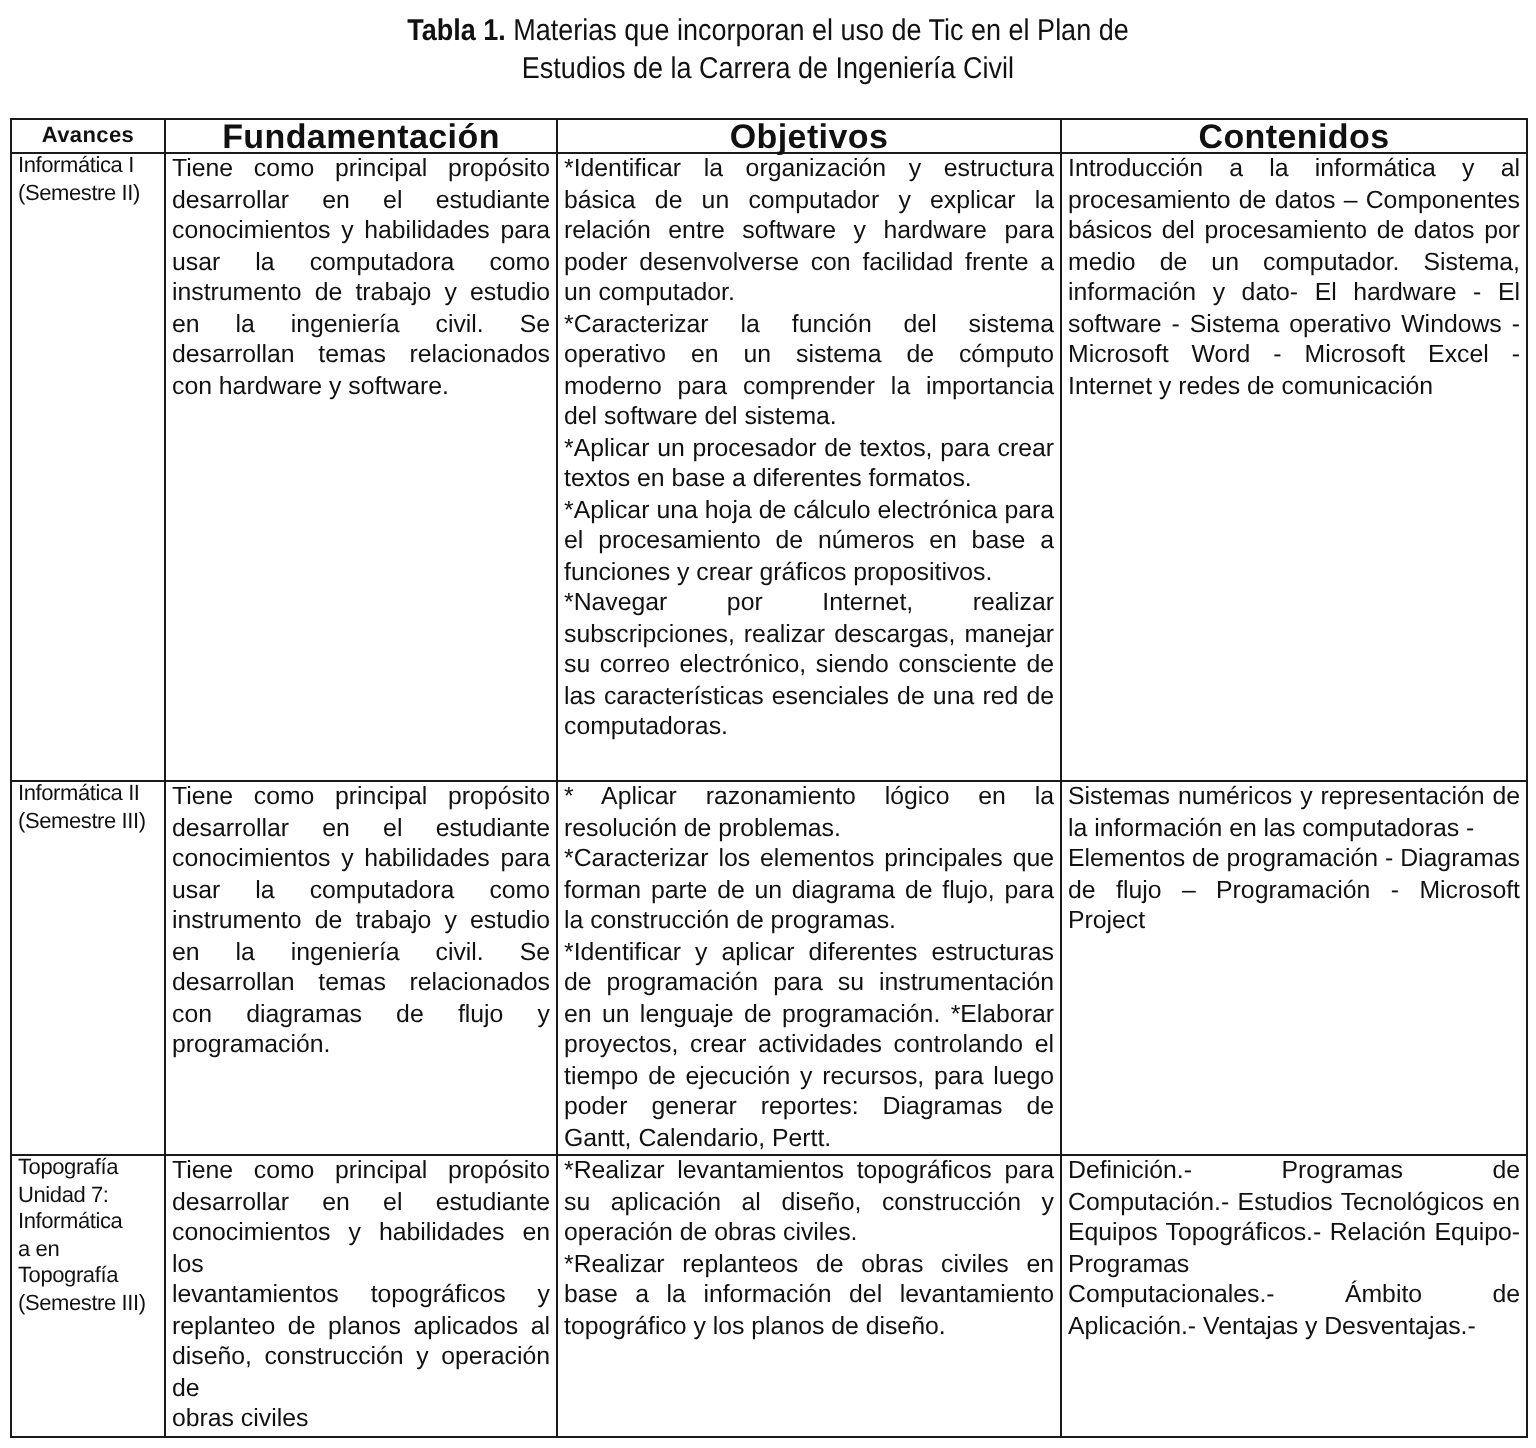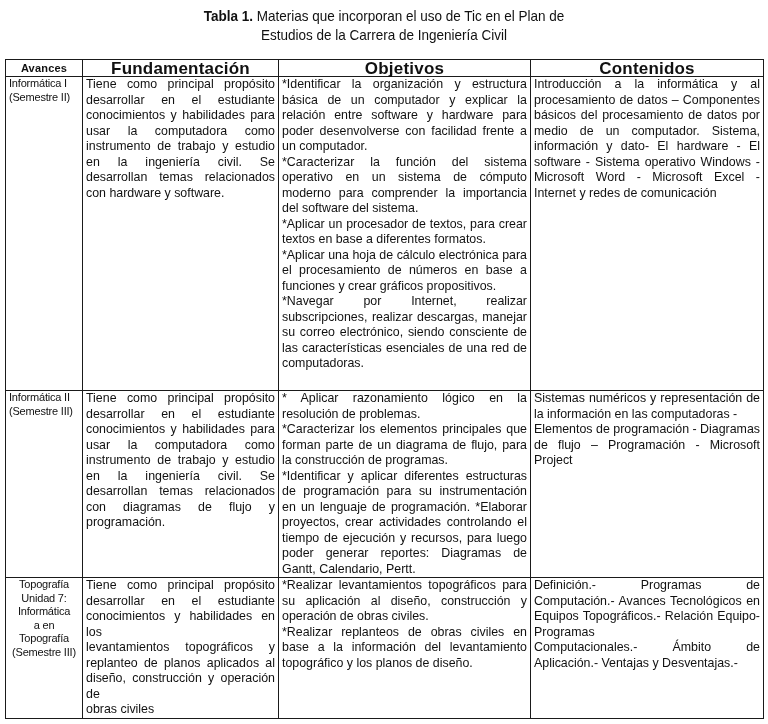--- a/index.html
+++ b/index.html
@@ -54,21 +54,21 @@
     }
     table.main th.col-materia { font-size: 11px; }
     td.materia {
       font-size: 11px;
       line-height: 13.5px;
       text-align: left;
       padding: 2px 2px;
       letter-spacing: -0.2px;
       margin-top: 36px;
     }
-    td.materia.centered { text-align: center; }
+    td.materia.centered { text-align: left; }
     td.just {
       text-align: justify;
       padding-top: 1px;
       margin-top: 48px;
     }
     .para { display: block; text-align: justify; text-align-last: left; }
     .pre { white-space: pre-line; }
     col.c1 { width: 77px; }
     col.c2 { width: 196px; }
     col.c3 { width: 252px; }
@@ -147,18 +147,18 @@
       <td class="just">
         <span class="para">Tiene como principal propósito desarrollar en el estudiante conocimientos y habilidades en los</span>
         <span class="para">levantamientos topográficos y replanteo de planos aplicados al diseño, construcción y operación de</span>
         <span class="para">obras civiles</span>
       </td>
       <td class="just">
         <span class="para">*Realizar levantamientos topográficos para su aplicación al diseño, construcción y operación de obras civiles.</span>
         <span class="para">*Realizar replanteos de obras civiles en base a la información del levantamiento topográfico y los planos de diseño.</span>
       </td>
       <td class="just">
-        <span class="para">Definición.- Programas de Computación.- Avances Tecnológicos en Equipos Topográficos.- Relación Equipo-Programas</span>
+        <span class="para">Definición.- Programas de Computación.- Estudios Tecnológicos en Equipos Topográficos.- Relación Equipo-Programas</span>
         <span class="para">Computacionales.- Ámbito de Aplicación.- Ventajas y Desventajas.-</span>
       </td>
     </tr>
   </tbody>
 </table>
 
 </body></html>

